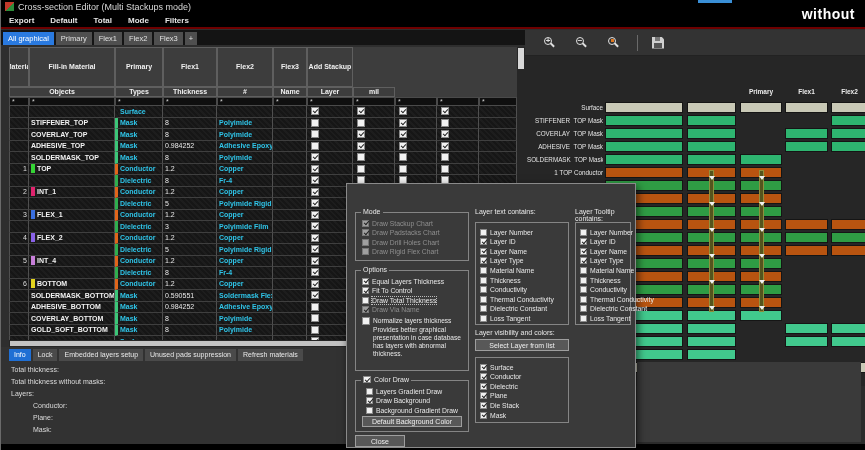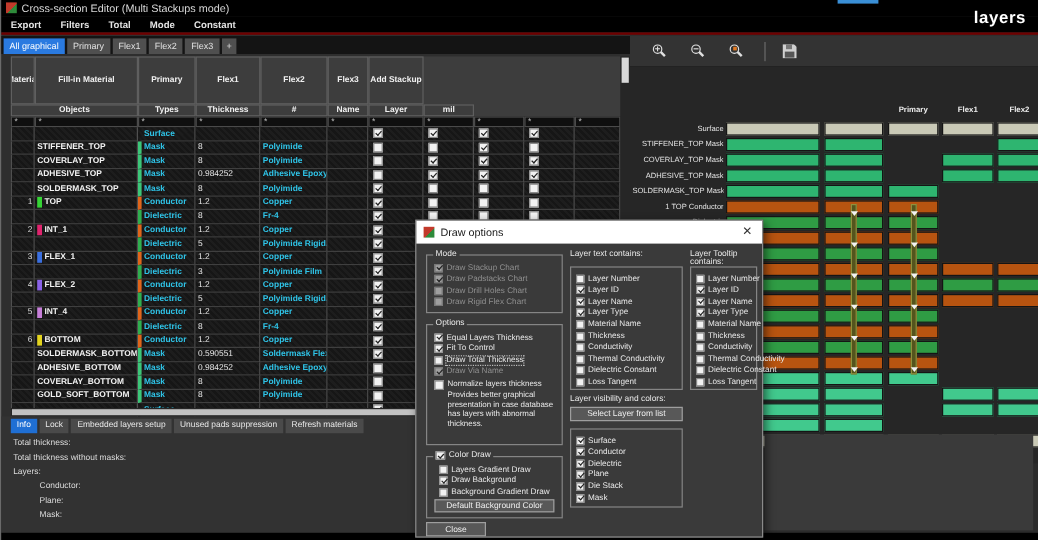--- a/index.html
+++ b/index.html
@@ -104,26 +104,26 @@
 
 <div class="win">
 
   <div class="titlebar">
     <span class="app-ico"></span>
     <span class="title-txt">Cross-section Editor (Multi Stackups mode)</span>
     <span class="blue-sliver"></span>
   </div>
   <div class="menubar">
       <div class="menu-item">Export</div>
-      <div class="menu-item">Filters</div>
+      <div class="menu-item">Default</div>
       <div class="menu-item">Total</div>
       <div class="menu-item">Mode</div>
-      <div class="menu-item">Constant</div>
+      <div class="menu-item">Filters</div>
     </div>
-  <div class="brand">layers</div>
+  <div class="brand">without</div>
   <div class="redline"></div>
 
   <div class="tabs">
       <div class="stk-tab active">All graphical</div>
       <div class="stk-tab">Primary</div>
       <div class="stk-tab">Flex1</div>
       <div class="stk-tab">Flex2</div>
       <div class="stk-tab">Flex3</div>
       <div class="stk-tab plus">+</div>
     </div>
@@ -933,25 +933,20 @@
           <span class="varrow" style="top: 57px;"></span>
           <span class="varrow" style="top: 83px;"></span>
           <span class="varrow" style="top: 109px;"></span>
           <span class="varrow" style="top: 135px;"></span>
         </div>
       </div>
     <div class="chart-blank"></div>
   </div>
 
   <div class="dialog">
-    <div class="dlg-title">
-      <span class="dlg-ico"></span>
-      <span class="dlg-title-txt">Draw options</span>
-      <span class="dlg-close">✕</span>
-    </div>
 
     <div class="grp" style="left:8px;top:28px;width:114px;height:49px">
       <span class="grp-title">Mode</span>
       <div style="padding:4px 0 0 6px">
           <div class="ditem dis">
             <span class="cb on dis"></span>
             <span class="lbl">Draw Stackup Chart</span>
           </div>
           <div class="ditem dis">
             <span class="cb on dis"></span>

